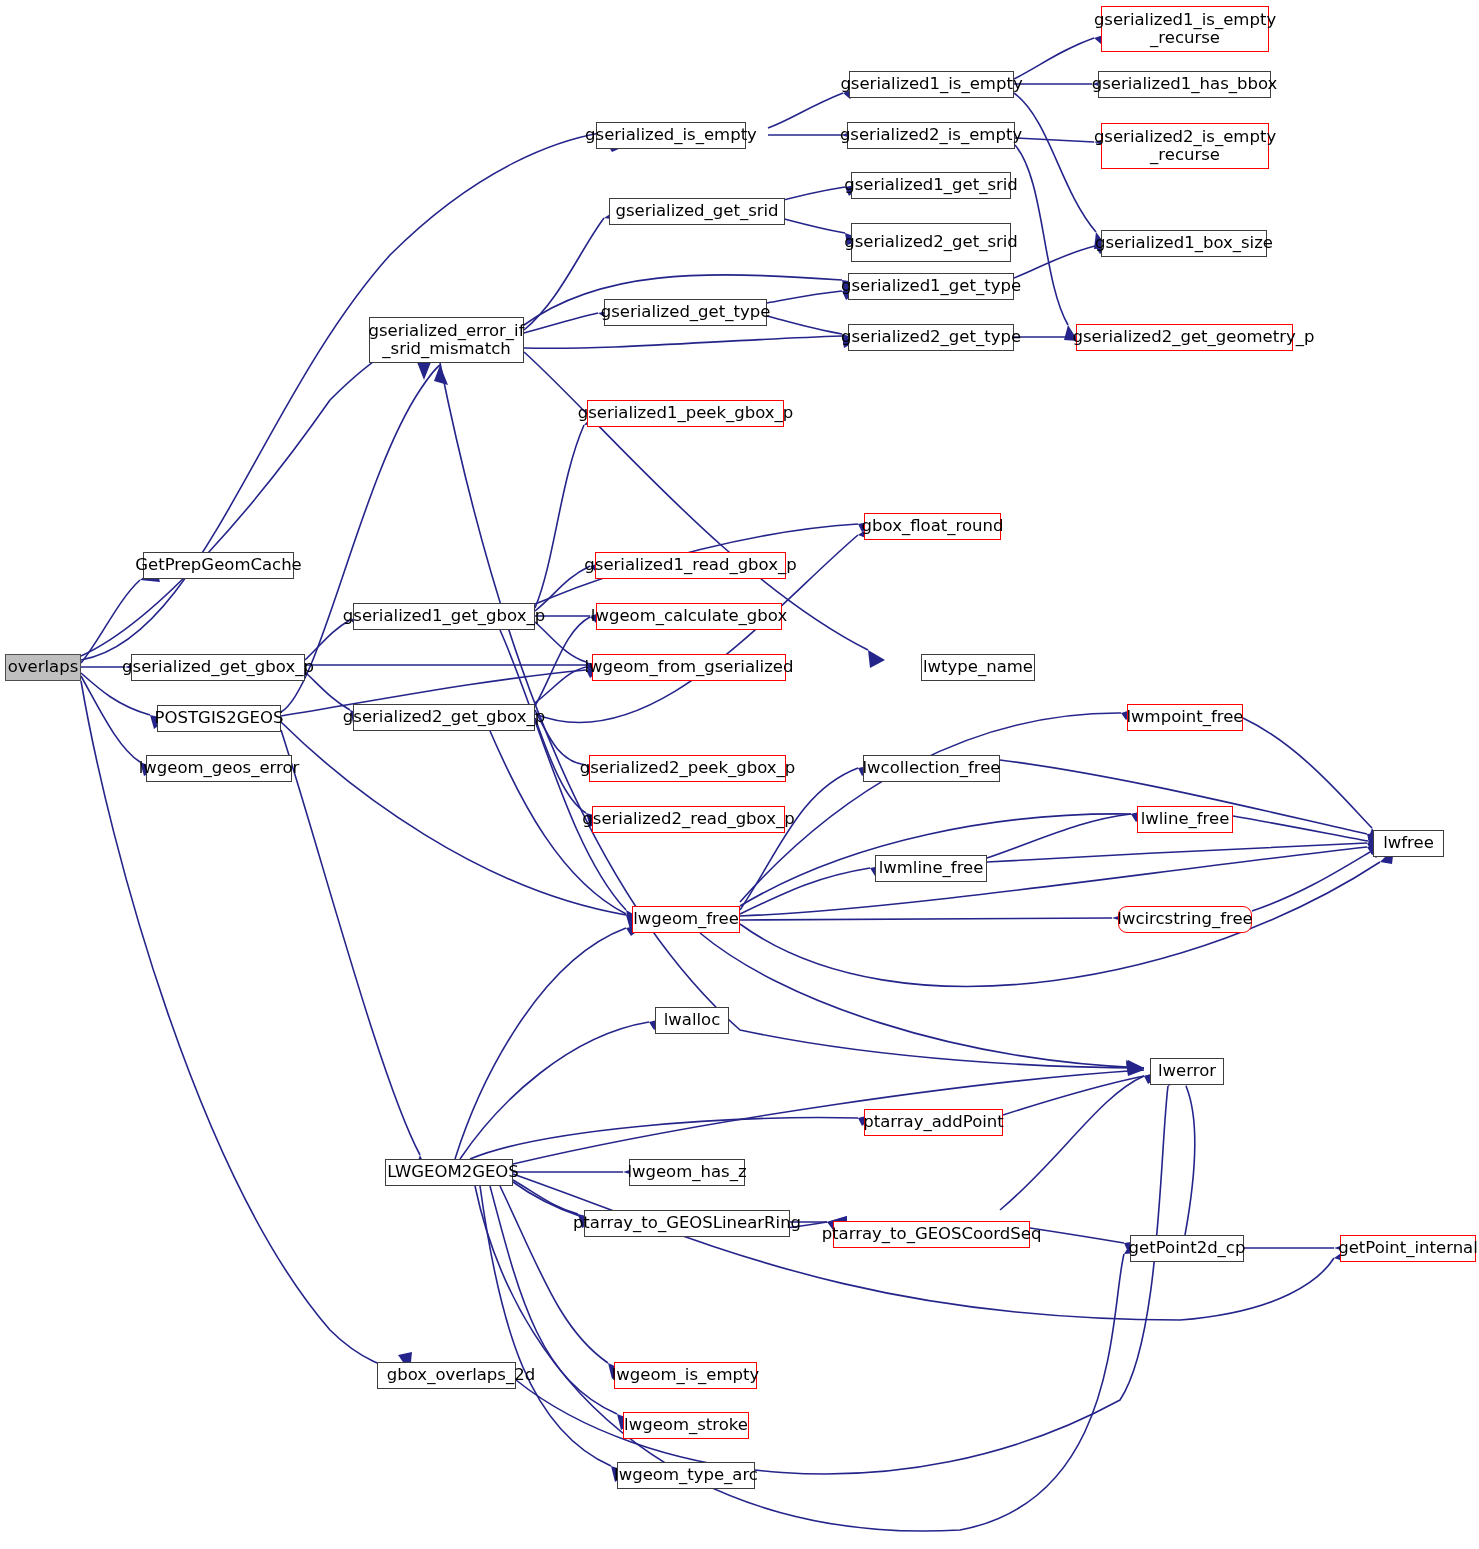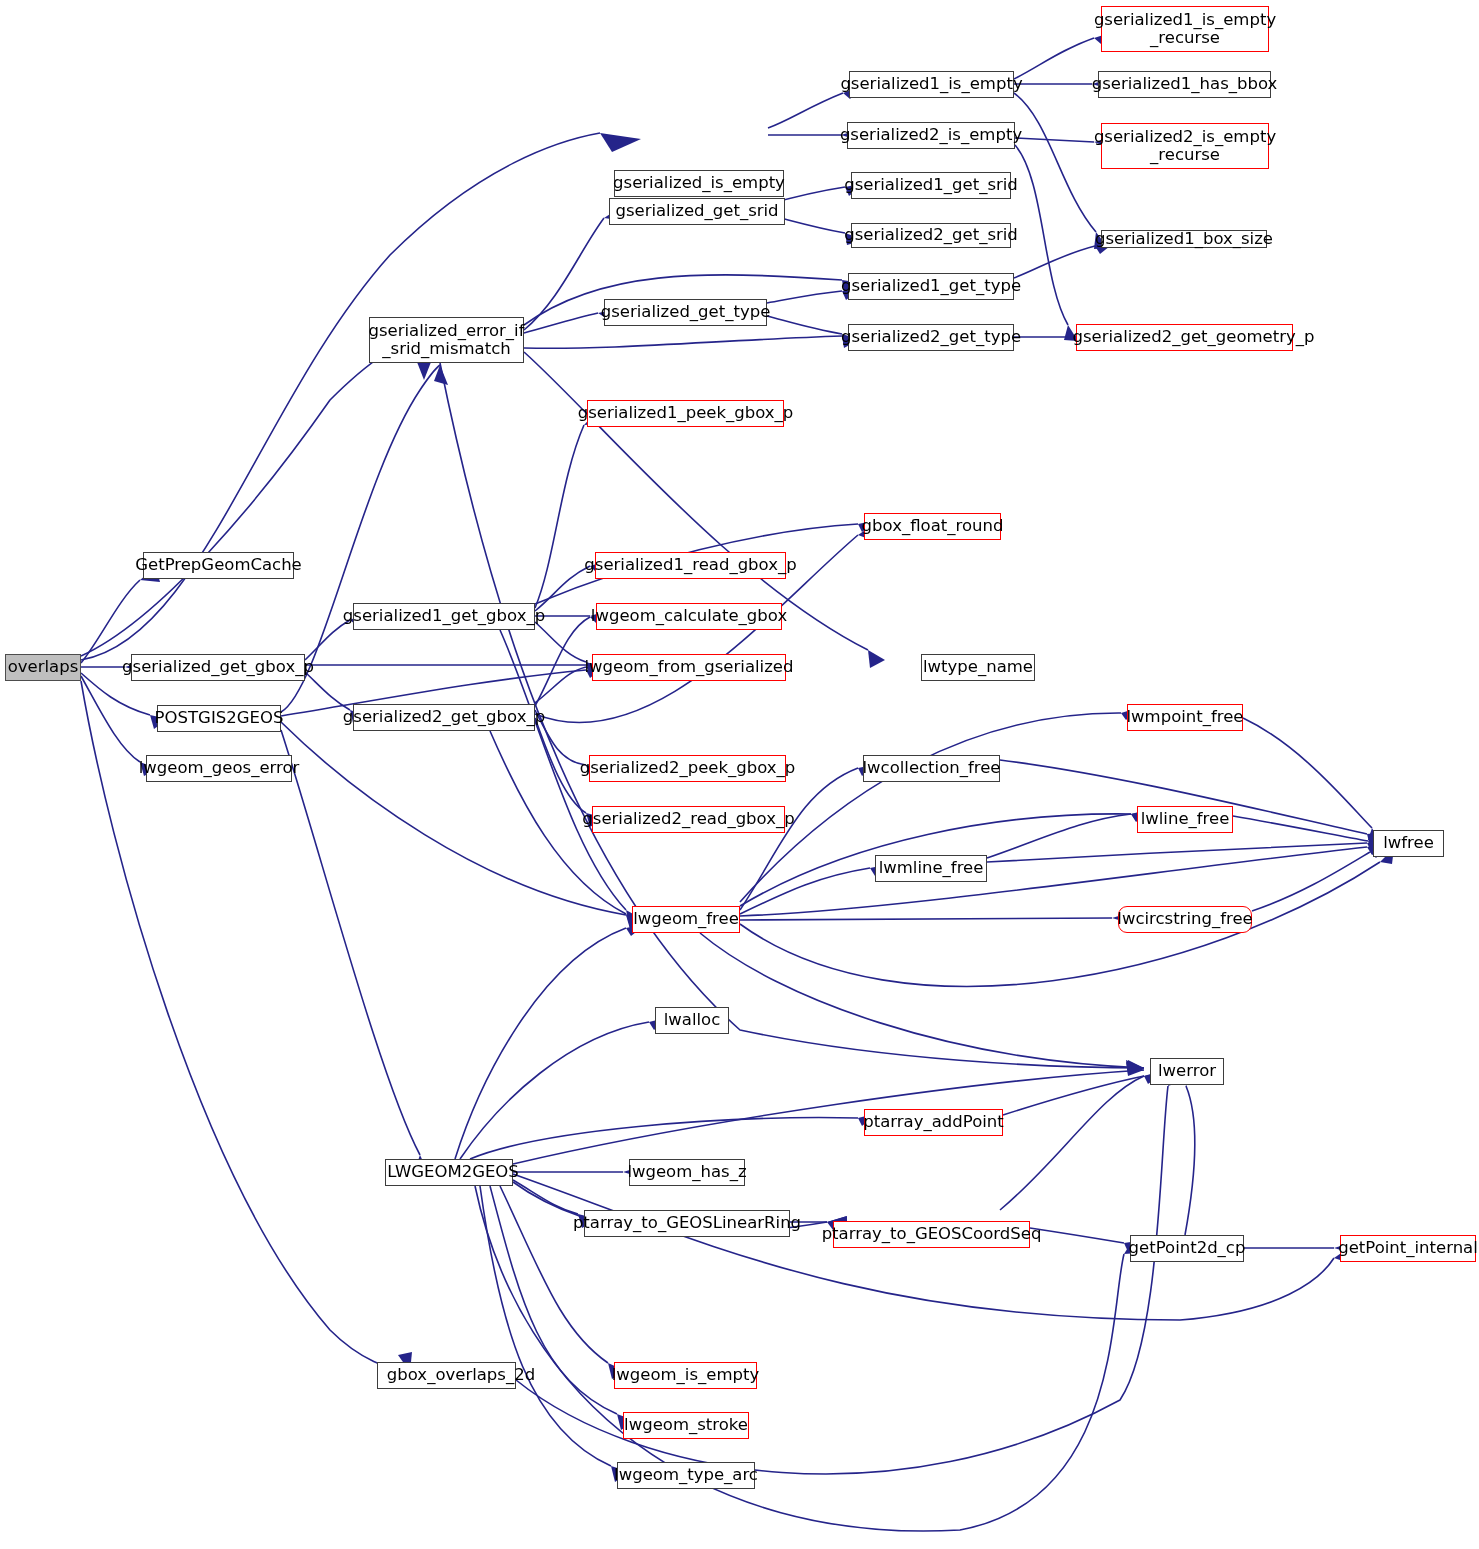--- a/index.html
+++ b/index.html
@@ -306,35 +306,35 @@
     </g>
   </svg>
 
   <div class="node-box root" style="left:5px;  top:654px;  width:76px;  height:27px;">overlaps</div>
   <div class="node-box thick" style="left:143px; top:552px;  width:151px; height:27px;">GetPrepGeomCache</div>
   <div class="node-box thick" style="left:131px; top:654px;  width:174px; height:27px;">gserialized_get_gbox_p</div>
   <div class="node-box thick" style="left:157px; top:705px;  width:124px; height:27px;">POSTGIS2GEOS</div>
   <div class="node-box thick" style="left:146px; top:755px;  width:146px; height:27px;">lwgeom_geos_error</div>
   <div class="node-box thick" style="left:369px; top:317px;  width:155px; height:46px;">gserialized_error_if
 _srid_mismatch</div>
-  <div class="node-box thick" style="left:614px; top:122px;  width:170px; height:27px;margin-top:48px;">gserialized_is_empty</div>
+  <div class="node-box thick" style="left:596px; top:122px;  width:150px; height:27px;">gserialized_is_empty</div>
   <div class="node-box thick" style="left:609px; top:198px;  width:176px; height:27px;">gserialized_get_srid</div>
   <div class="node-box thick" style="left:604px; top:299px;  width:163px; height:27px;">gserialized_get_type</div>
   <div class="node-box thick" style="left:849px; top:71px;   width:165px; height:27px;">gserialized1_is_empty</div>
   <div class="node-box thick" style="left:847px; top:122px;  width:168px; height:27px;">gserialized2_is_empty</div>
   <div class="node-box thick" style="left:851px; top:172px;  width:160px; height:27px;">gserialized1_get_srid</div>
-  <div class="node-box thick" style="left:851px; top:223px;  width:160px; height:25px;">gserialized2_get_srid</div>
+  <div class="node-box thick" style="left:851px; top:223px;  width:160px; height:39px;">gserialized2_get_srid</div>
   <div class="node-box thick" style="left:848px; top:273px;  width:166px; height:27px;">gserialized1_get_type</div>
   <div class="node-box thick" style="left:848px; top:324px;  width:166px; height:27px;">gserialized2_get_type</div>
   <div class="node-box red" style="left:1101px;top:6px;    width:168px; height:46px;">gserialized1_is_empty
 _recurse</div>
   <div class="node-box thick" style="left:1098px;top:71px;   width:173px; height:27px;">gserialized1_has_bbox</div>
   <div class="node-box red" style="left:1101px;top:123px;  width:168px; height:46px;">gserialized2_is_empty
 _recurse</div>
-  <div class="node-box thick" style="left:1101px;top:230px;  width:166px; height:18px;text-align:center;">gserialized1_box_size</div>
+  <div class="node-box thick" style="left:1101px;top:230px;  width:166px; height:27px;text-align:center;">gserialized1_box_size</div>
   <div class="node-box red" style="left:1076px;top:324px;  width:217px; height:27px;padding-left:18px;">gserialized2_get_geometry_p</div>
   <div class="node-box red" style="left:587px; top:400px;  width:197px; height:27px;">gserialized1_peek_gbox_p</div>
   <div class="node-box red" style="left:864px; top:513px;  width:137px; height:27px;">gbox_float_round</div>
   <div class="node-box thick" style="left:353px; top:603px;  width:182px; height:27px;">gserialized1_get_gbox_p</div>
   <div class="node-box thick" style="left:353px; top:704px;  width:182px; height:27px;">gserialized2_get_gbox_p</div>
   <div class="node-box red" style="left:595px; top:552px;  width:191px; height:27px;">gserialized1_read_gbox_p</div>
   <div class="node-box red" style="left:596px; top:603px;  width:186px; height:27px;">lwgeom_calculate_gbox</div>
   <div class="node-box red" style="left:592px; top:654px;  width:194px; height:27px;">lwgeom_from_gserialized</div>
   <div class="node-box red" style="left:589px; top:755px;  width:197px; height:27px;">gserialized2_peek_gbox_p</div>
   <div class="node-box red" style="left:592px; top:806px;  width:193px; height:27px;">gserialized2_read_gbox_p</div>

